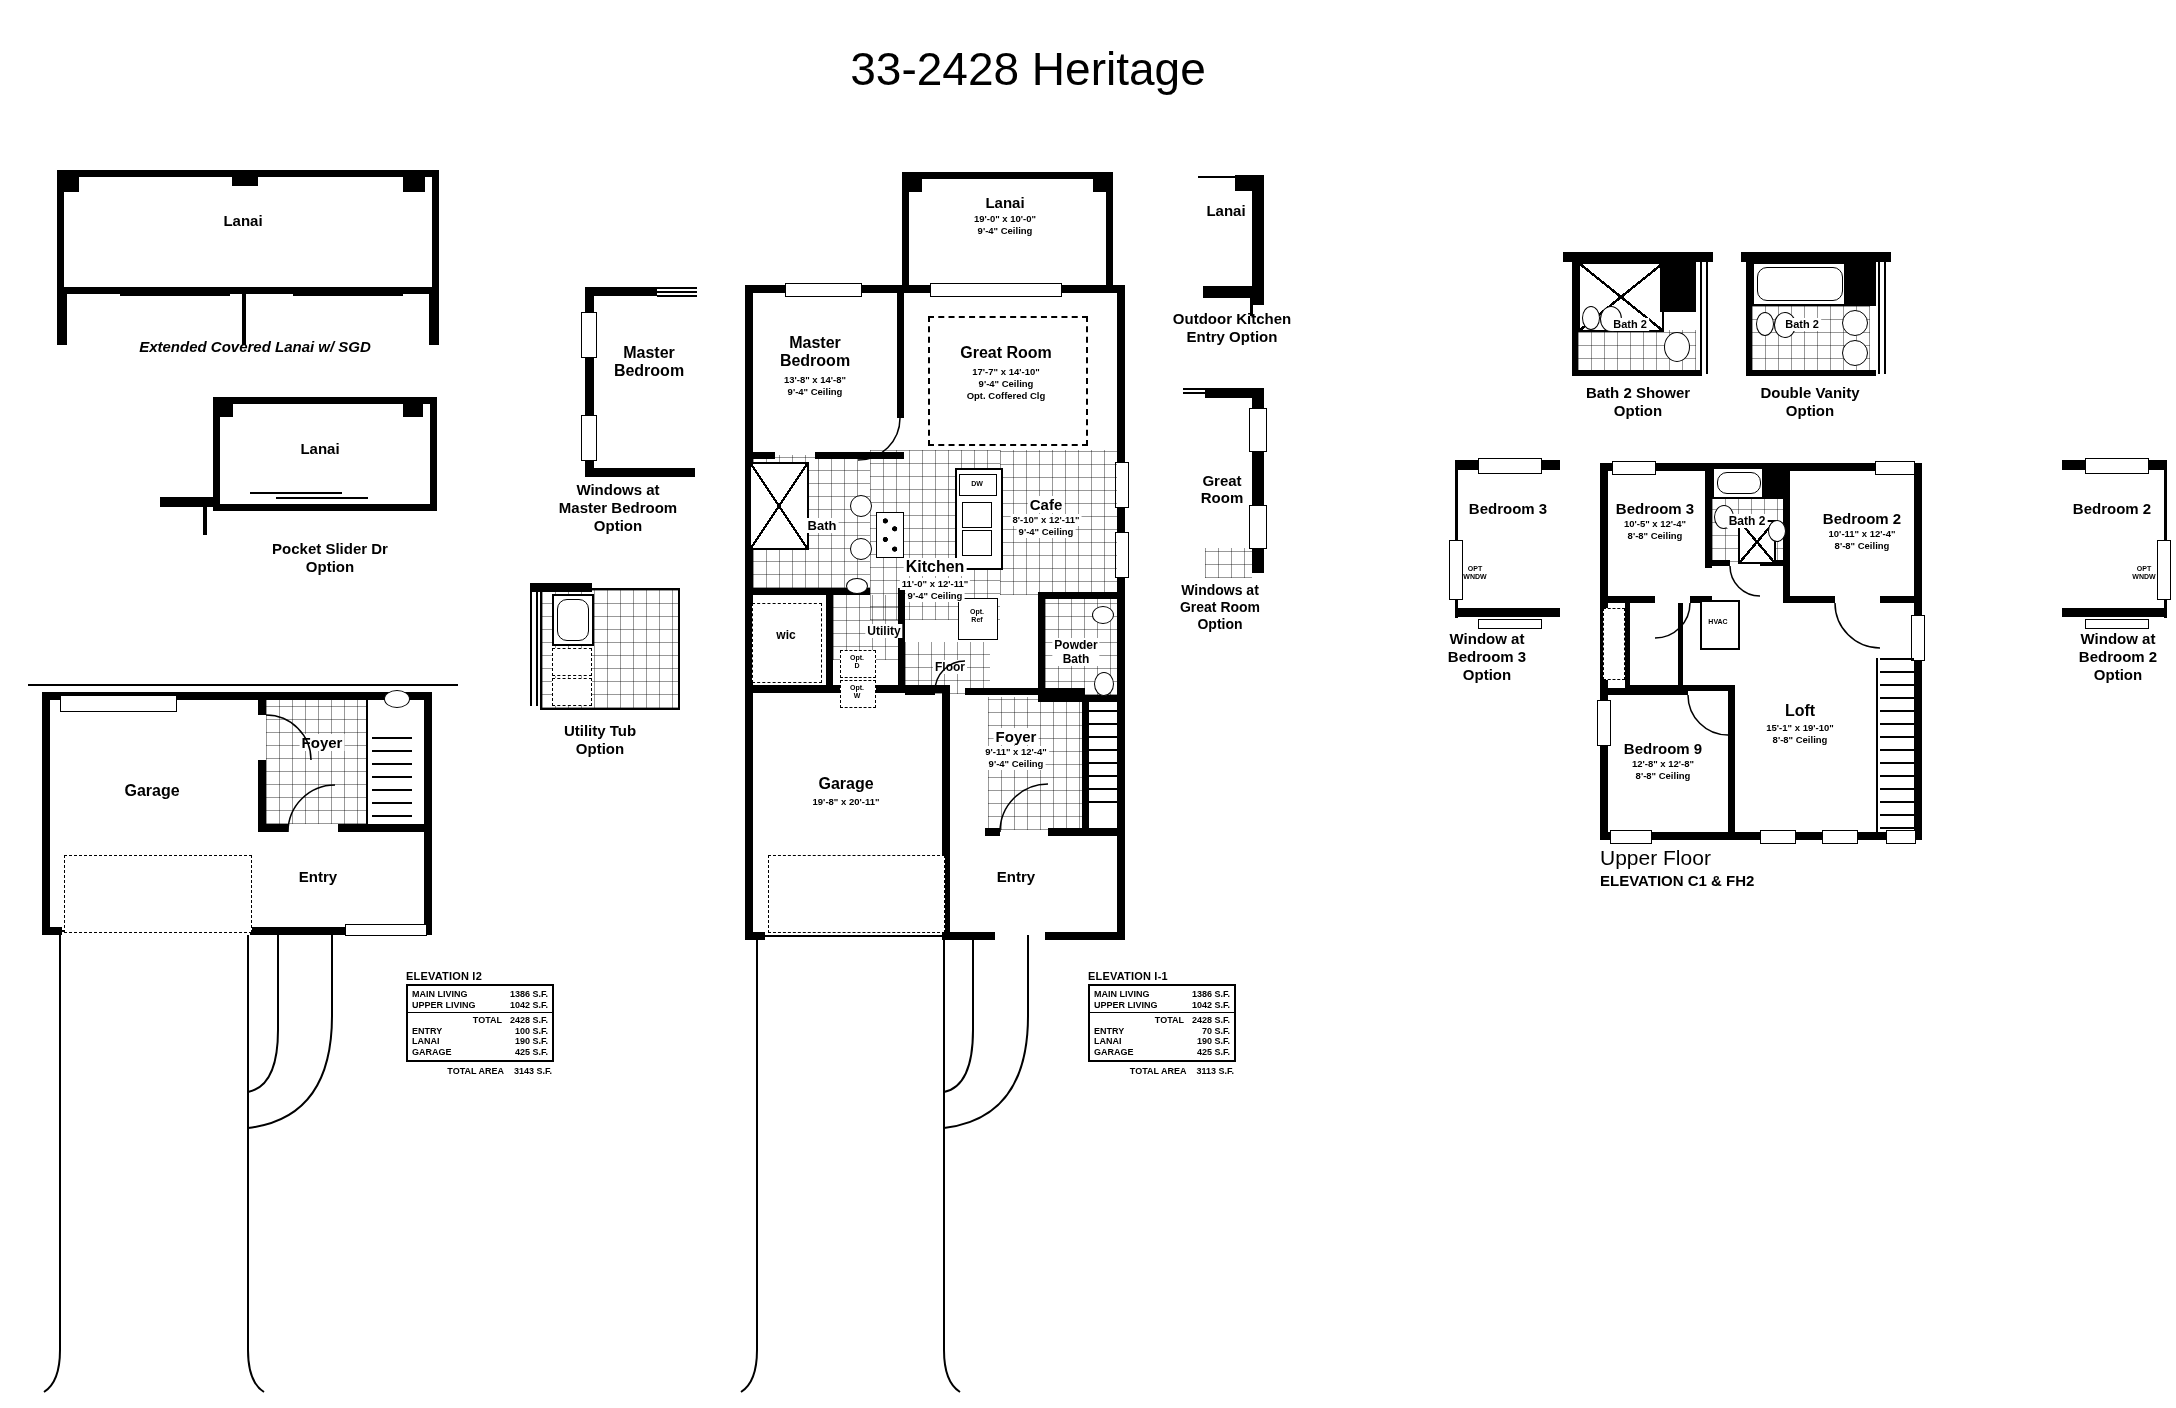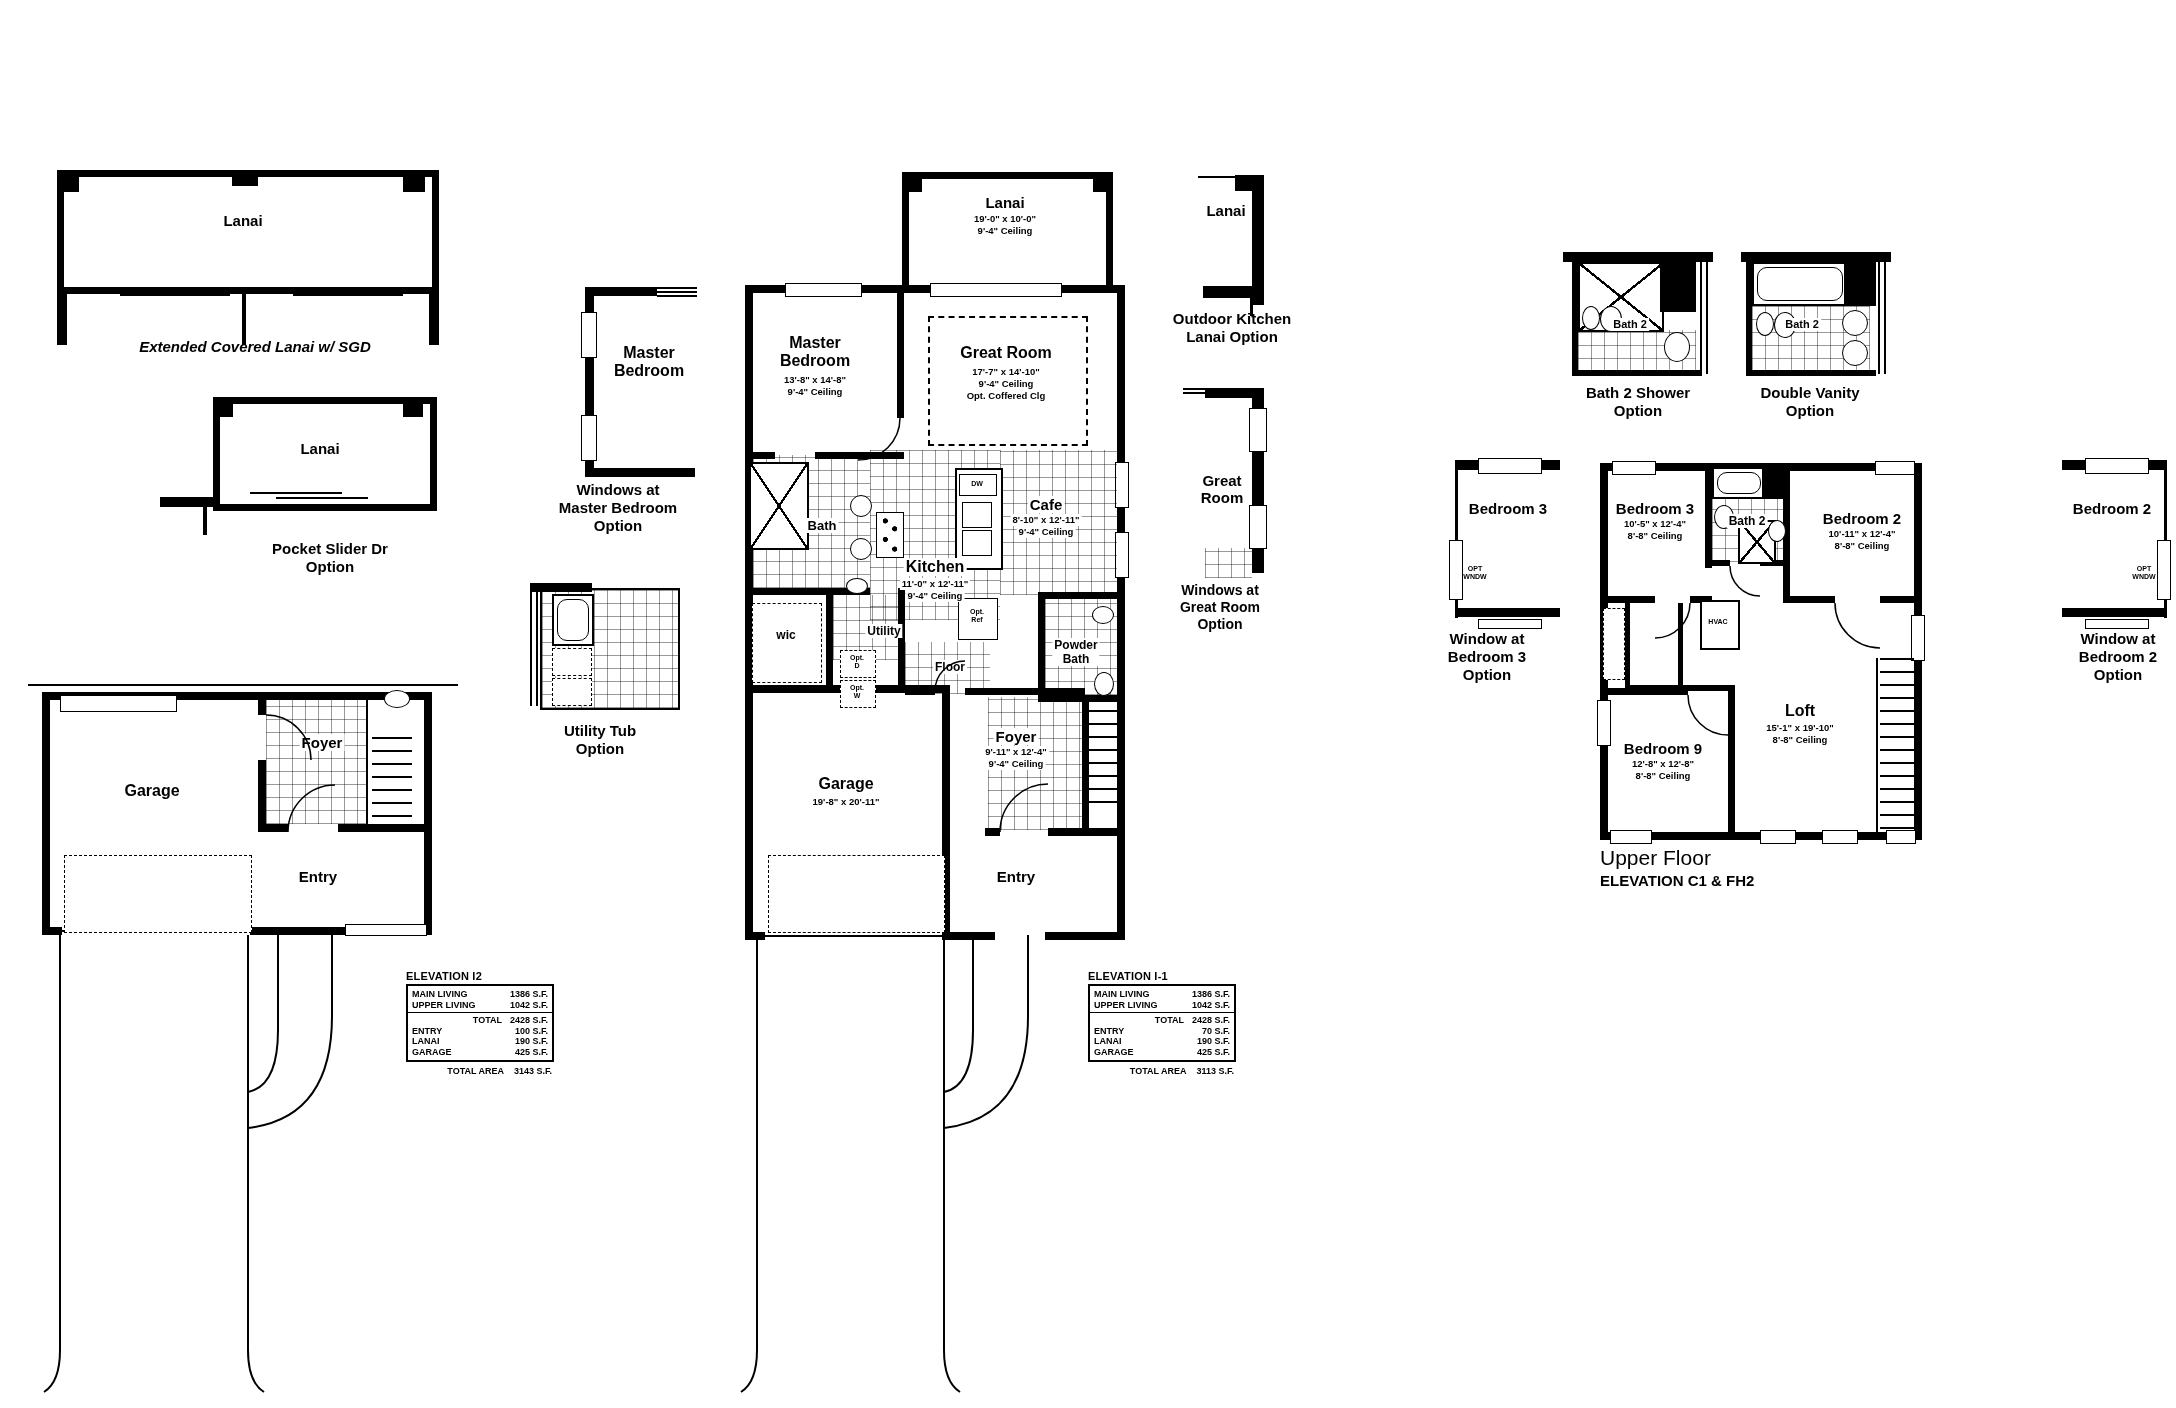--- a/index.html
+++ b/index.html
@@ -48,20 +48,21 @@
   .tarea{display:flex;justify-content:flex-end;gap:10px;font-size:9px;font-weight:bold;margin-top:4px;padding-right:2px;}
   .upf1{position:absolute;font-size:21px;font-weight:normal;white-space:nowrap;}
   .upf2{position:absolute;font-size:15px;font-weight:bold;white-space:nowrap;}
   svg{position:absolute;left:0;top:0;}
 </style>
 </head>
 <body>
 
 <div id="canvas">
 
+  <div class="title c" style="left:1028px;top:42px;">33-2428 Heritage</div>
 
   <div class="room7" style="left:57px;top:170px;width:368px;height:110px;"></div>
   <div class="post" style="left:57px;top:170px;width:22px;height:22px;"></div>
   <div class="post" style="left:232px;top:170px;width:26px;height:16px;"></div>
   <div class="post" style="left:403px;top:170px;width:22px;height:22px;"></div>
   <div class="w" style="left:57px;top:287px;width:10px;height:58px;"></div>
   <div class="w" style="left:429px;top:287px;width:10px;height:58px;"></div>
   <div class="w" style="left:242px;top:287px;width:4px;height:58px;"></div>
   <div class="w" style="left:95px;top:289px;width:110px;height:2px;"></div>
   <div class="w" style="left:120px;top:294px;width:110px;height:2px;"></div>
@@ -244,21 +245,21 @@
   <div class="lbl n15 c" style="left:1016px;top:868px;">Entry</div>
 
   <div class="w" style="left:1198px;top:176px;width:40px;height:2px;"></div>
   <div class="post" style="left:1235px;top:175px;width:17px;height:16px;"></div>
   <div class="w" style="left:1252px;top:175px;width:12px;height:130px;"></div>
   <div class="w" style="left:1203px;top:286px;width:61px;height:12px;"></div>
   <div class="w" style="left:1250px;top:298px;width:3px;height:18px;"></div>
   <div class="lbl n15 c" style="left:1226px;top:202px;">Lanai</div>
   <div class="lbl cap c" style="left:1232px;top:310px;">
     <div>Outdoor Kitchen</div>
-    <div>Lanai Option</div>
+    <div>Entry Option</div>
   </div>
   <div class="w" style="left:1183px;top:388px;width:22px;height:2px;"></div>
   <div class="w" style="left:1183px;top:392px;width:22px;height:2px;"></div>
   <div class="w" style="left:1205px;top:388px;width:59px;height:10px;"></div>
   <div class="w" style="left:1252px;top:388px;width:12px;height:185px;"></div>
   <div class="thin" style="left:1249px;top:408px;width:16px;height:42px;"></div>
   <div class="thin" style="left:1249px;top:505px;width:16px;height:42px;"></div>
   <div class="tile" style="left:1205px;top:548px;width:47px;height:30px;"></div>
   <div class="lbl n15 c" style="left:1222px;top:472px;">
     <div>Great</div>

